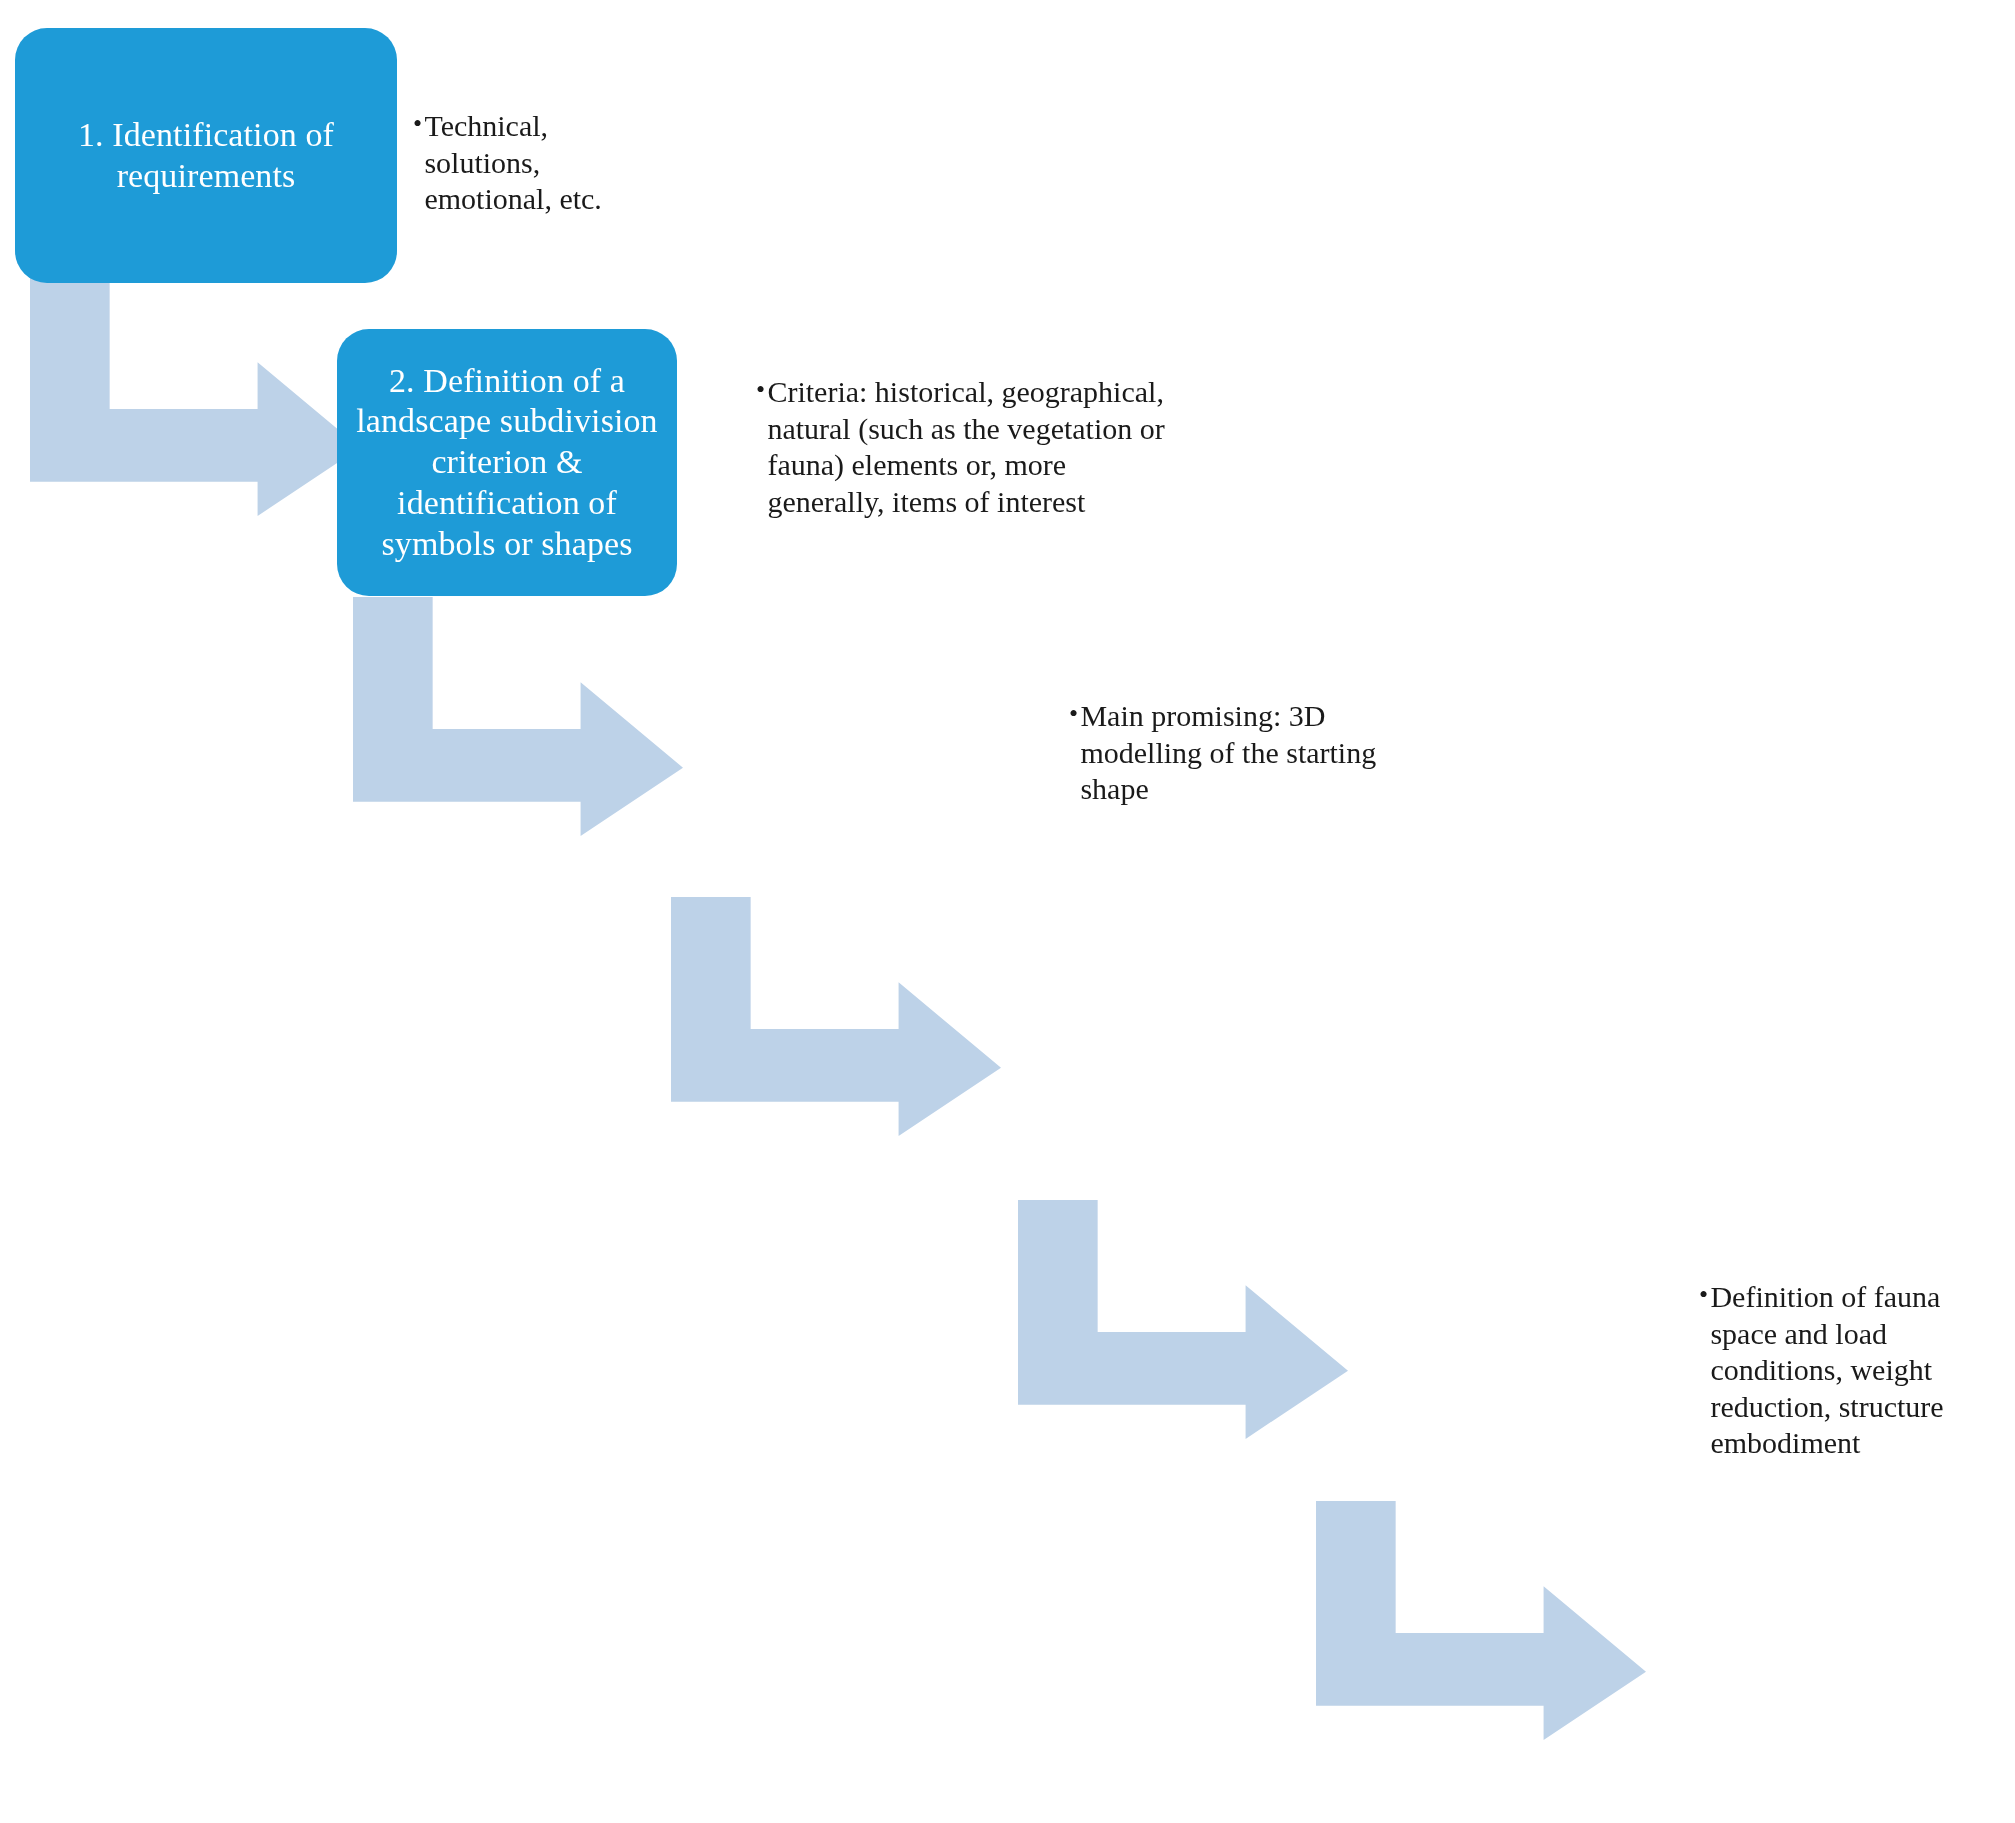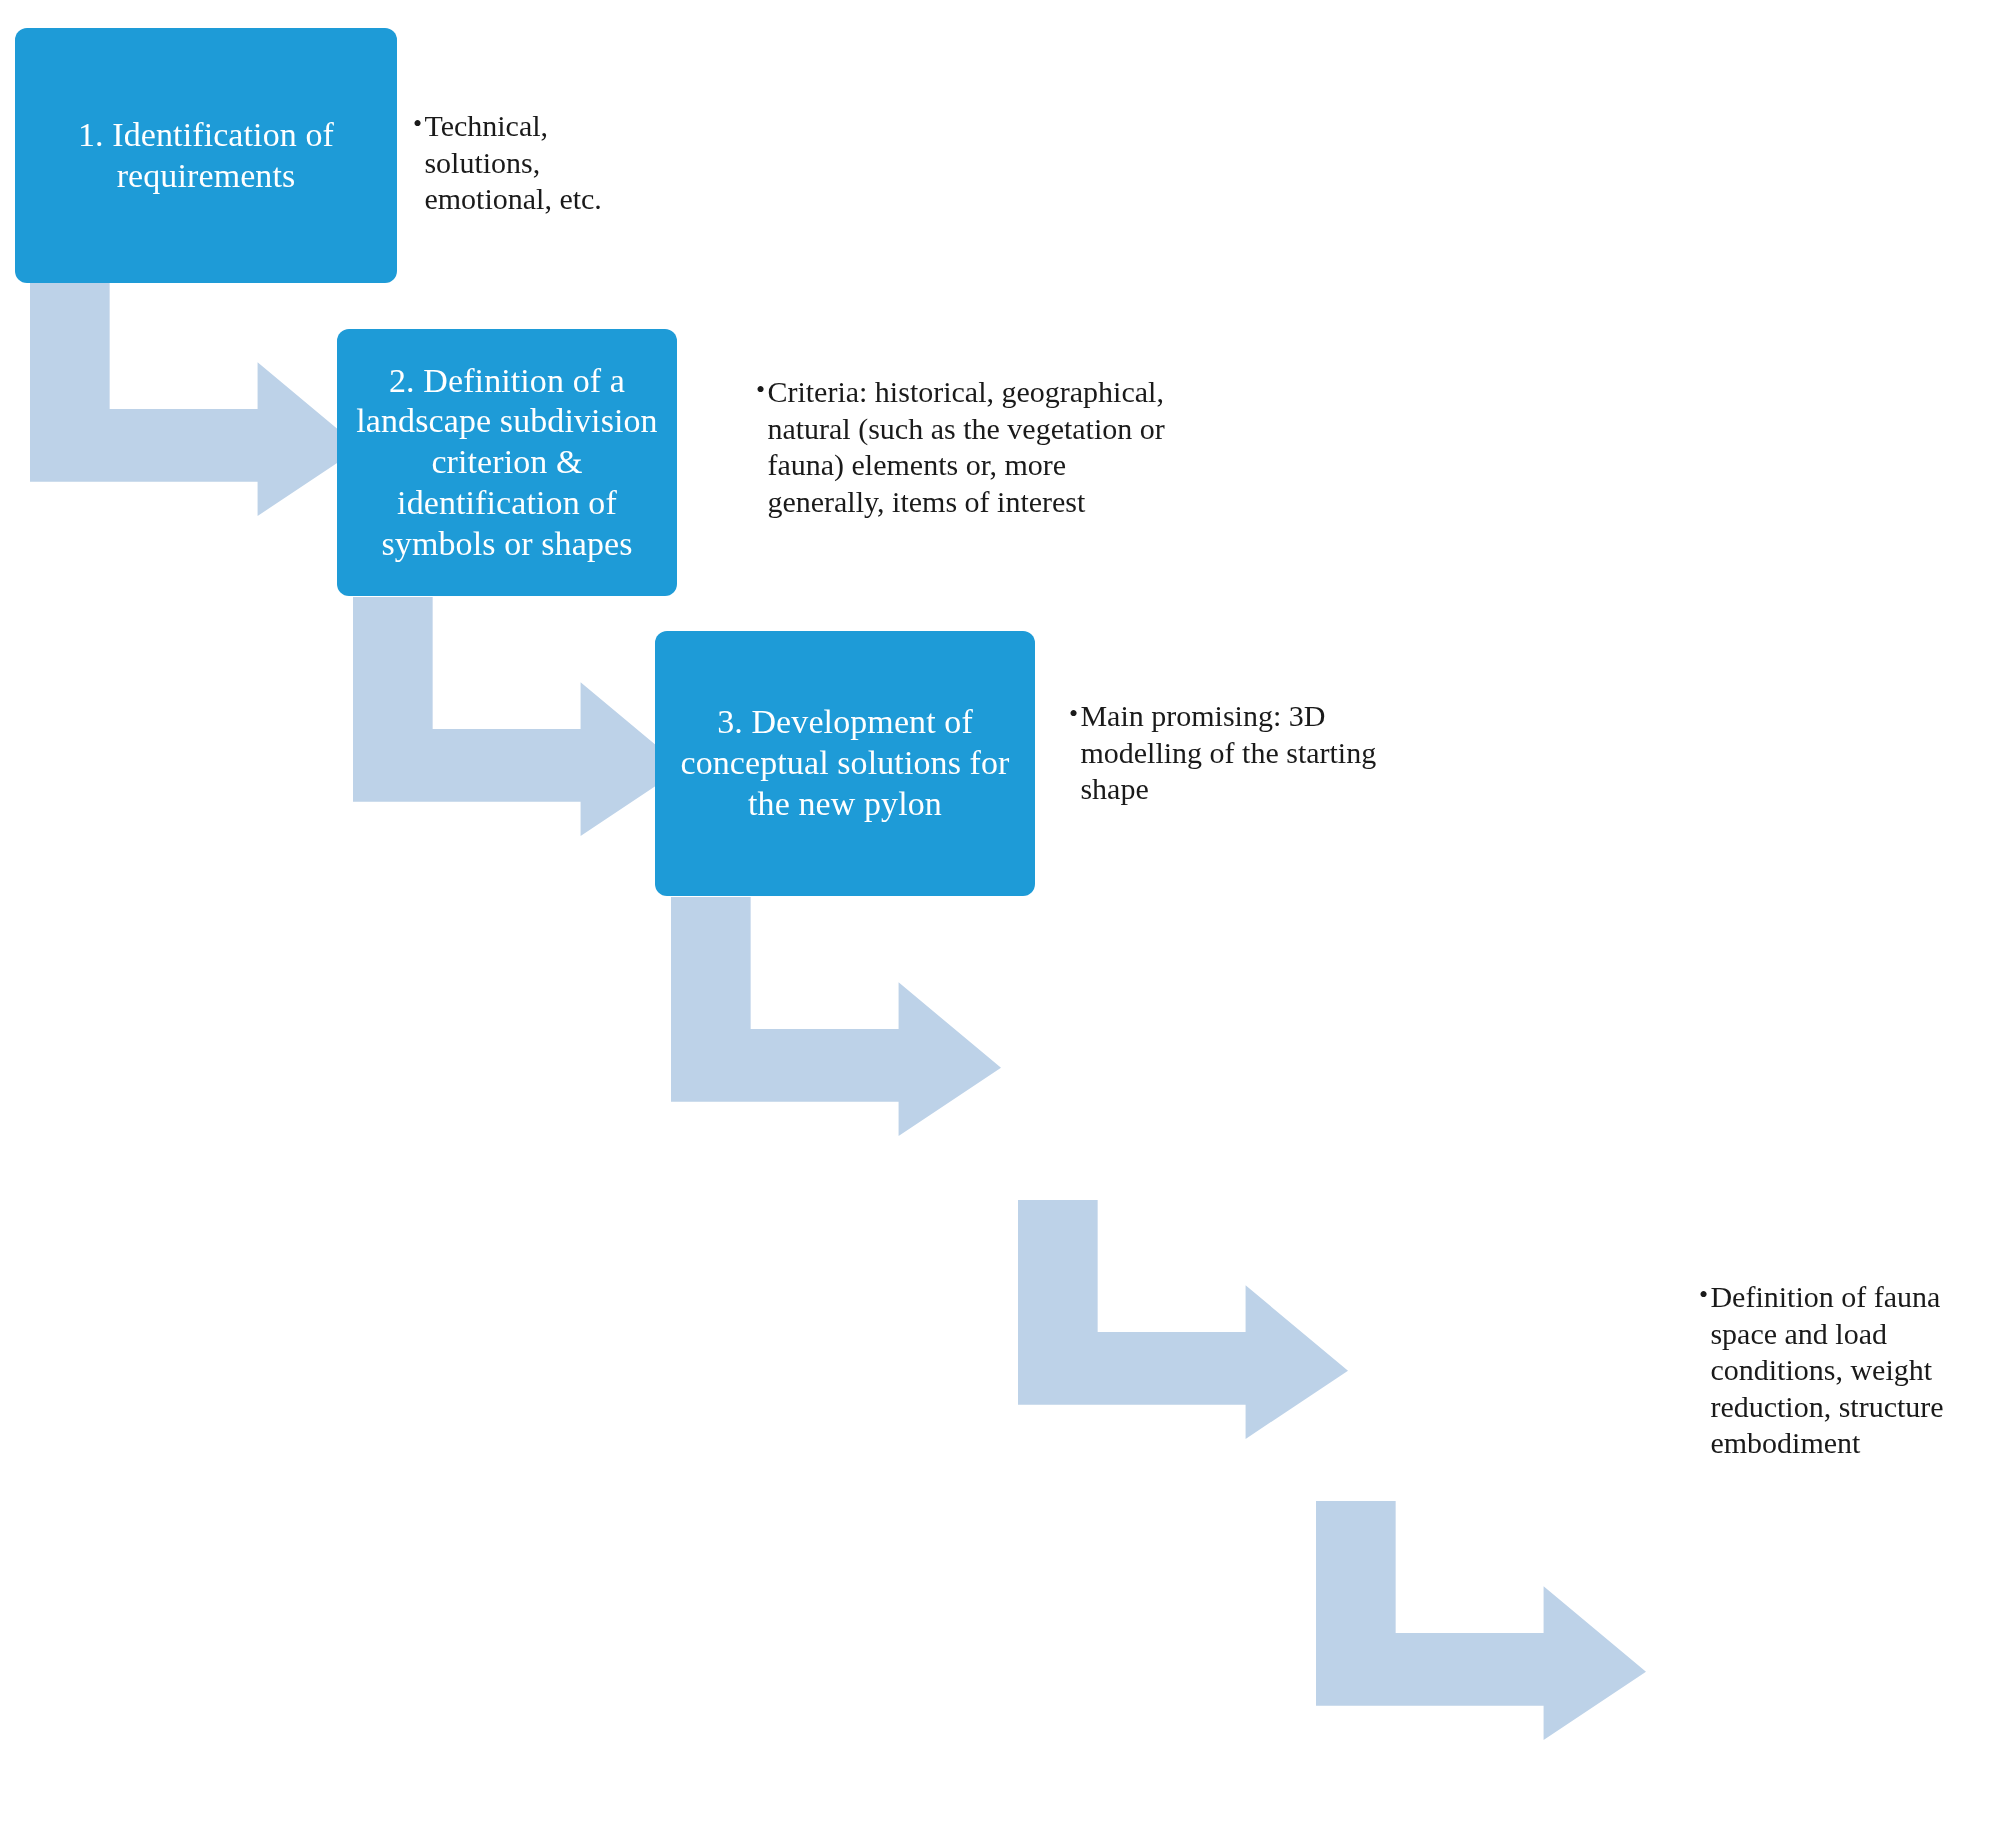--- a/index.html
+++ b/index.html
@@ -13,21 +13,21 @@
     height: 1824px;
     background: #ffffff;
     overflow: hidden;
     font-family: "Liberation Serif", "DejaVu Serif", serif;
   }
 
   .step-box {
     position: absolute;
     box-sizing: border-box;
     background: #1E9BD7;
-    border-radius: 12px;
+    border-radius: 32px;
     display: flex;
     align-items: center;
     justify-content: center;
     padding: 5.7px 15px;
   }
   .step-label {
     color: #ffffff;
     text-align: center;
     font-size: 34px;
     line-height: 1.20;
@@ -94,23 +94,20 @@
   </div>
 
   <div class="step-box" style="left:337px; top:329px; width:340px; height:267px;">
     <span class="step-label">2. Definition of a landscape subdivision criterion &amp; identification of symbols or shapes</span>
   </div>
   <div class="annotation" style="left:756px; top:374px; width:409px;">
     <span class="bullet-glyph">•</span>
     <span class="annotation-text">Criteria: historical, geographical, natural (such as the vegetation or fauna) elements or, more generally, items of interest</span>
   </div>
 
-  <div class="step-box" style="left:655px; top:631px; width:380px; height:265px;">
-    <span class="step-label">3. Development of conceptual solutions for the new pylon</span>
-  </div>
   <div class="annotation" style="left:1069px; top:698px; width:364px;">
     <span class="bullet-glyph">•</span>
     <span class="annotation-text">Main promising: 3D modelling of the starting shape</span>
   </div>
 
 
   <div class="annotation" style="left:1699px; top:1279px; width:296px;">
     <span class="bullet-glyph">•</span>
     <span class="annotation-text">Definition of fauna space and load conditions, weight reduction, structure embodiment</span>
   </div>

